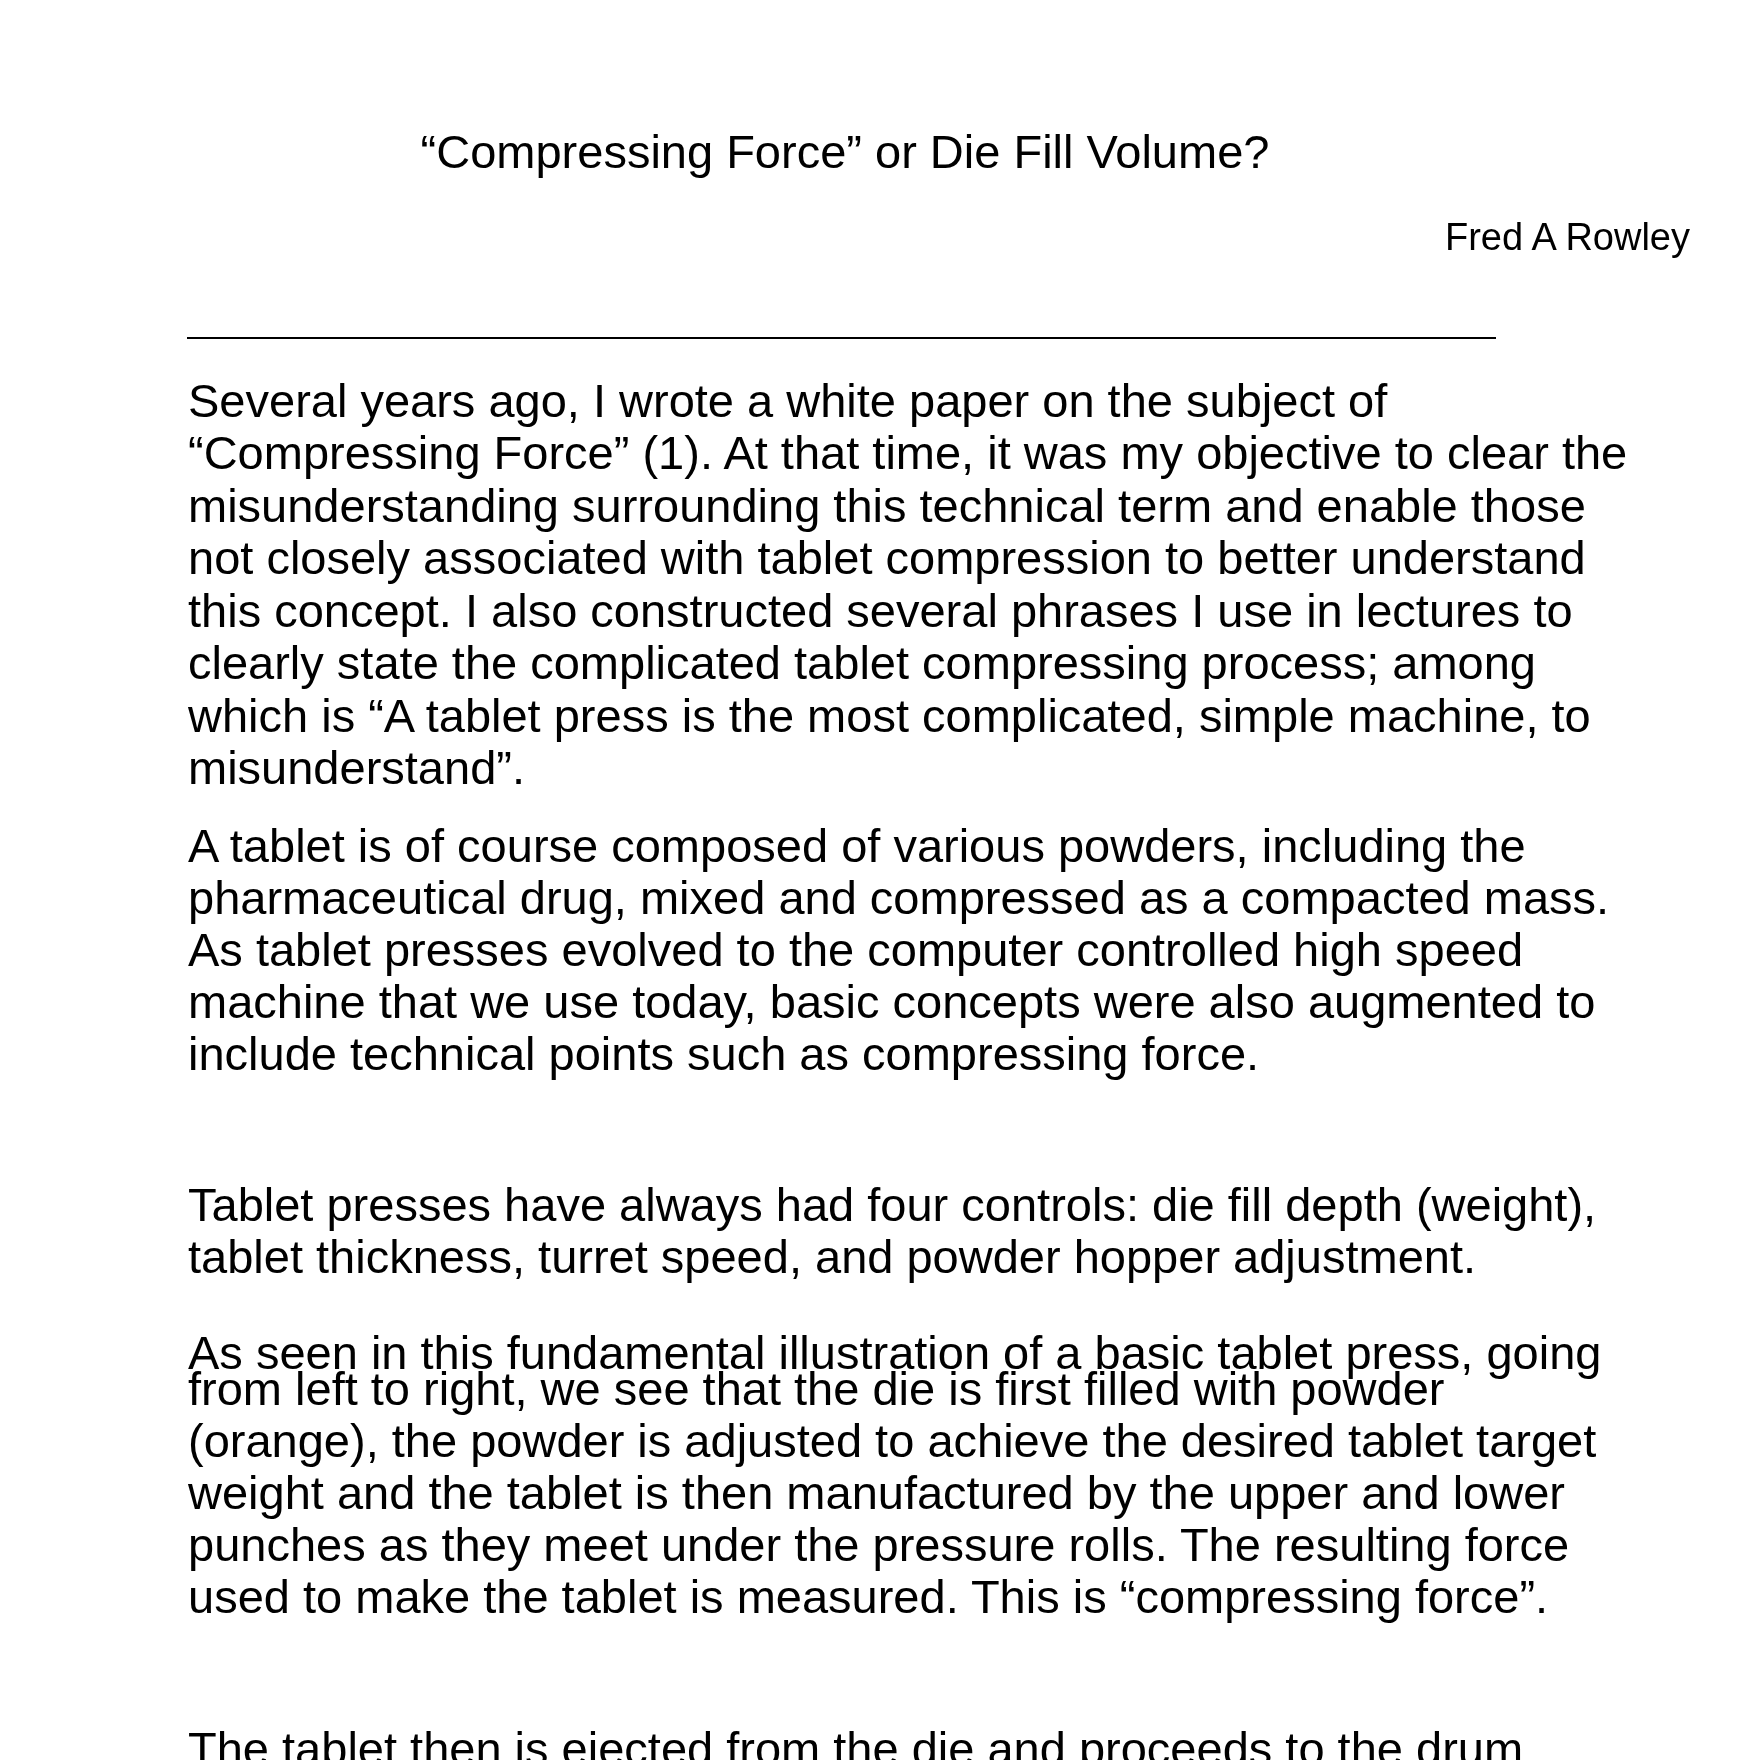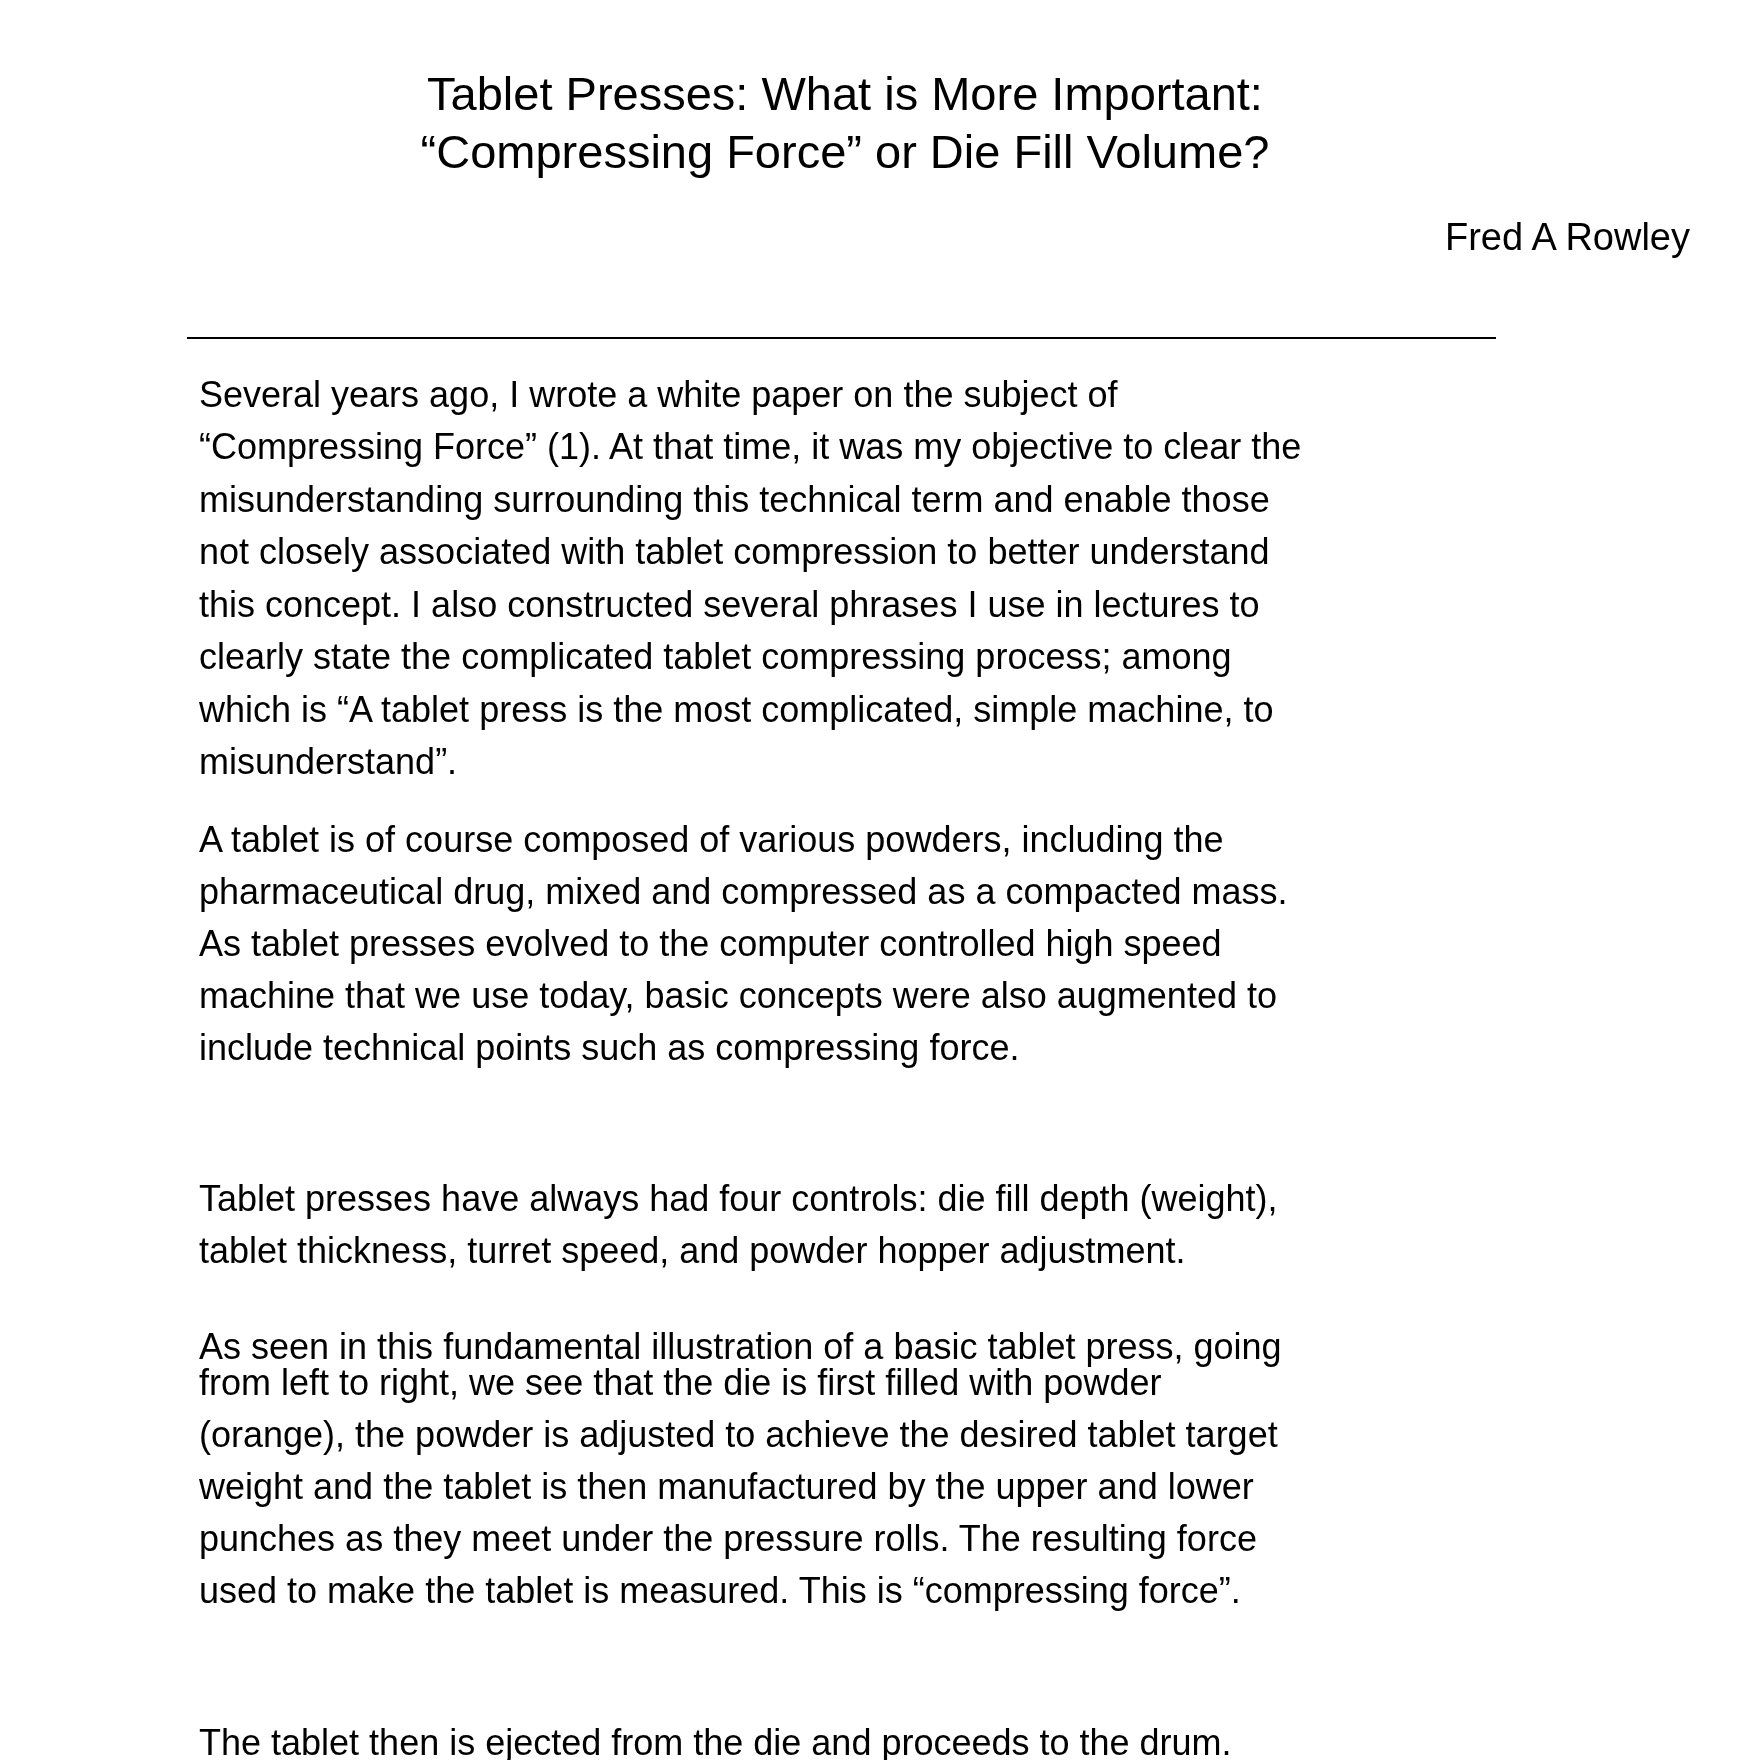--- a/index.html
+++ b/index.html
@@ -5,29 +5,28 @@
   html, body { margin: 0; padding: 0; background: #ffffff; }
   body { width: 1742px; height: 1760px; position: relative; overflow: hidden;
          font-family: "Liberation Sans", sans-serif; color: #000; }
   .page { position: absolute; left: 0; top: 0; width: 1742px; height: 1760px; background: #fff; }
   .title-line { position: absolute; left: 0; width: 1690px; text-align: center;
                 font-size: 47px; line-height: 1; white-space: nowrap; }
   .sub-line { position: absolute; left: 0; width: 1690px; text-align: right;
               font-size: 38px; line-height: 1; white-space: nowrap; }
   .rule { position: absolute; left: 187px; width: 1309px; top: 337px; height: 0;
           border-top: 2px solid #000; }
-  .body-line { position: absolute; left: 199px; font-size: 36px; line-height: 1;
+  .body-line { position: absolute; left: 188px; font-size: 47px; line-height: 1;
                white-space: nowrap; }
 </style>
 </head>
 <body>
 
 <div class="page">
 
-  <div class="title-line" style="top:70px;">Tablet Presses: What is More Important:</div>
   <div class="title-line" style="top:128px;">“Compressing Force” or Die Fill Volume?</div>
 
   <div class="sub-line" style="top:218px;">Fred A Rowley</div>
 
   <div class="rule"></div>
 
   <div>
     <div class="body-line" style="top:377px;">Several years ago, I wrote a white paper on the subject of</div>
     <div class="body-line" style="top:429px;text-align:center;">“Compressing Force” (1). At that time, it was my objective to clear the</div>
     <div class="body-line" style="top:482px;">misunderstanding surrounding this technical term and enable those</div>

